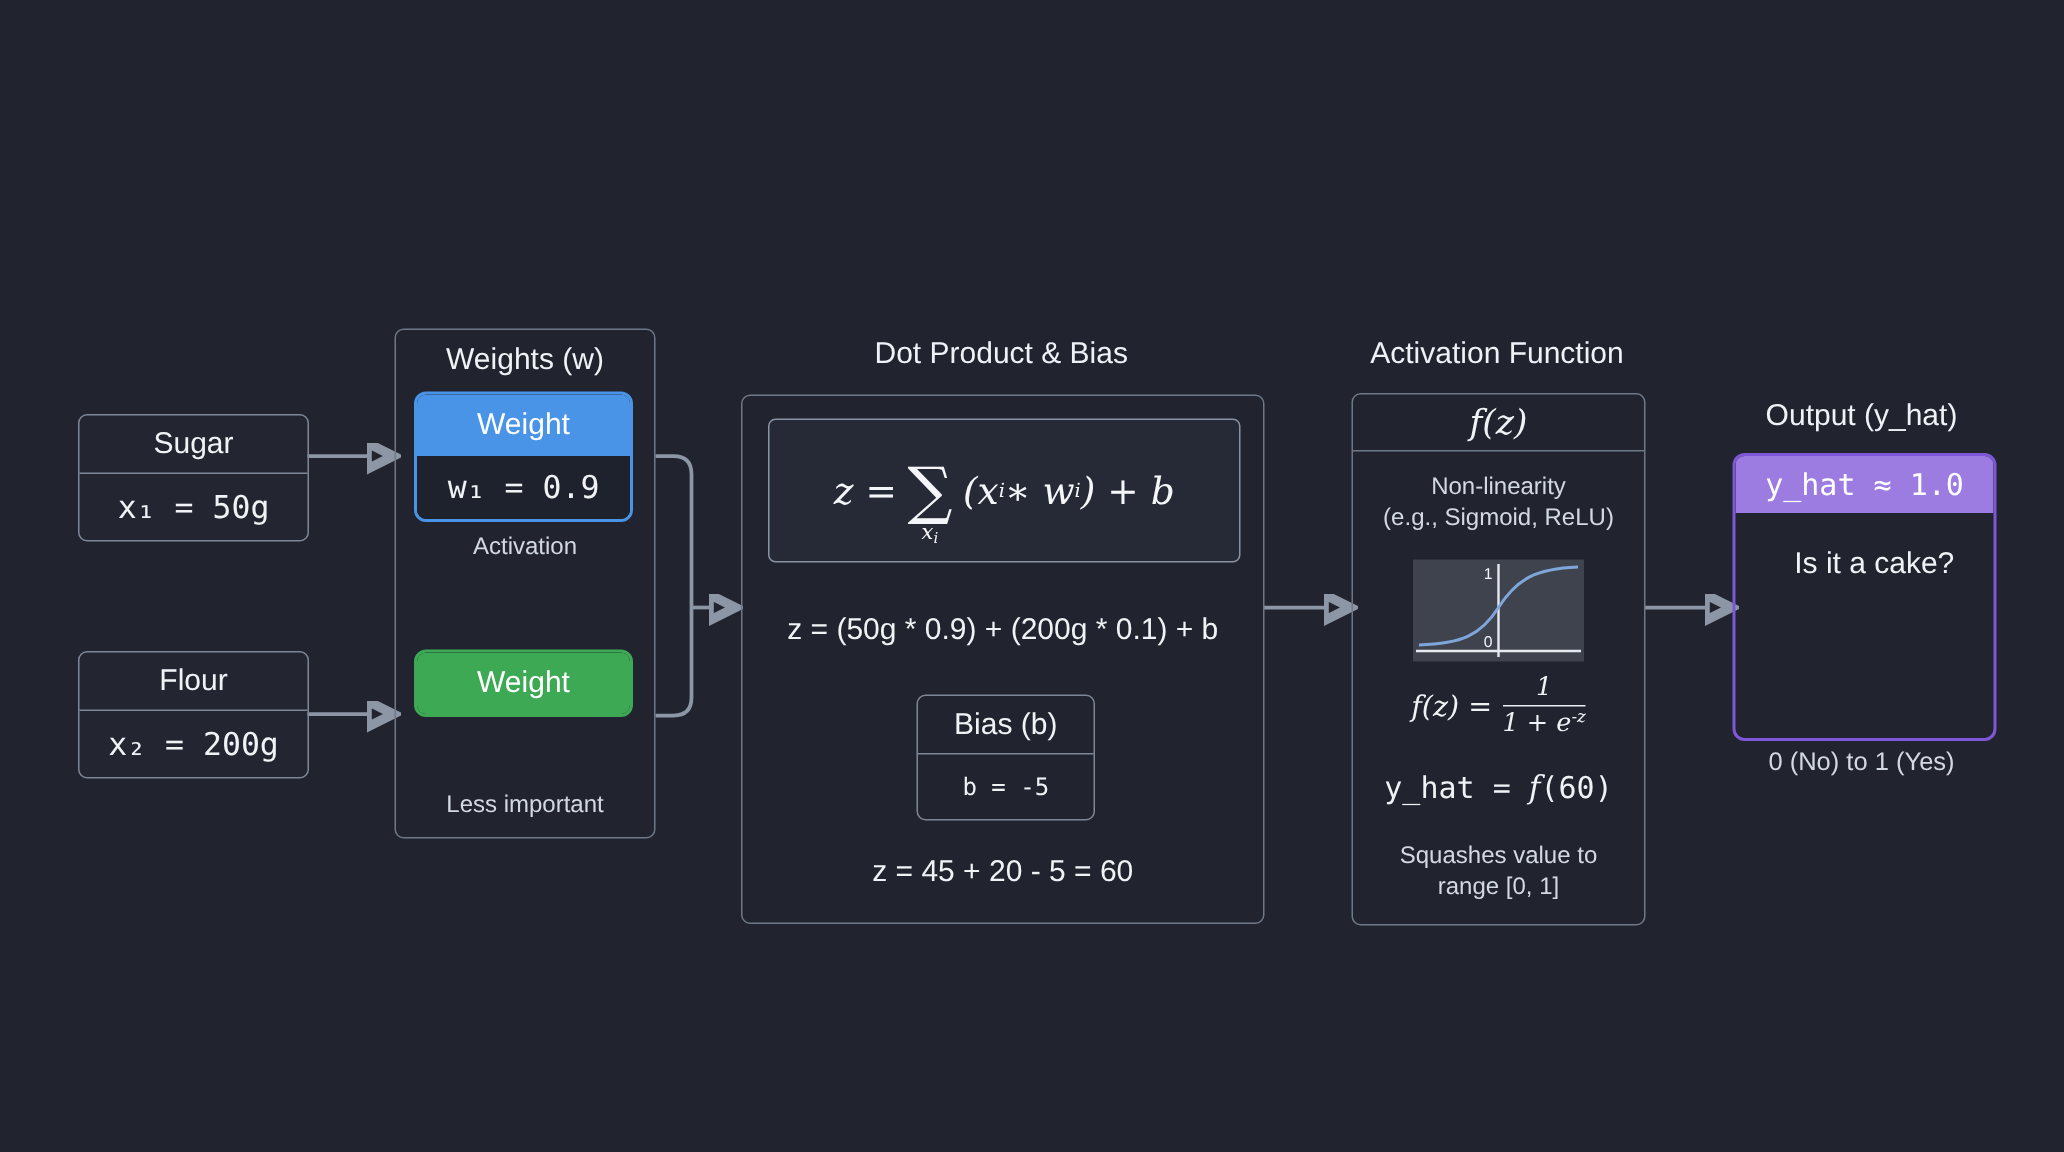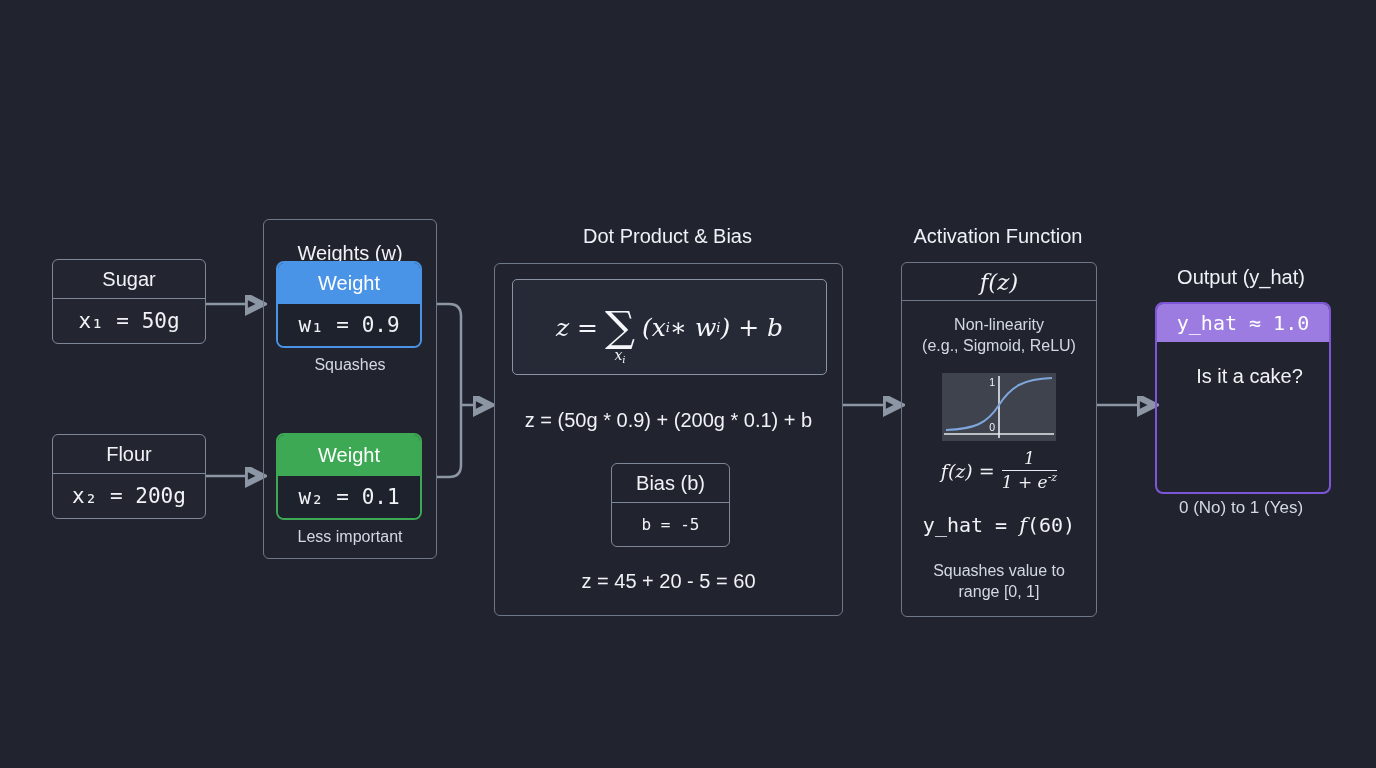--- a/index.html
+++ b/index.html
@@ -40,21 +40,21 @@
   .io-box{
     position:absolute;width:152px;border:1.5px solid var(--box-border);
     border-radius:6px;z-index:2;background:rgba(255,255,255,0.012);
   }
   .io-head{height:38px;display:flex;align-items:center;justify-content:center;
     font-size:20px;border-bottom:1.5px solid var(--box-border);}
   .io-val{height:44px;display:flex;align-items:center;justify-content:center;font-size:21px;}
 
   
   .panel{position:absolute;border:1.5px solid var(--panel-border);border-radius:6px;z-index:2;}
-  .panel-title-in{margin-top:22px;text-align:center;font-size:20px;font-weight:500;white-space:nowrap;}
+  .panel-title-in{margin-top:9px;text-align:center;font-size:20px;font-weight:500;white-space:nowrap;}
 
   
   .wbox{position:absolute;left:12px;width:142px;border-radius:8px;overflow:hidden;border:2px solid;}
   .wbox.blue{border-color:var(--blue);}
   .wbox.green{border-color:var(--green);}
   .whead{height:41px;display:flex;align-items:center;justify-content:center;font-size:20px;color:#fff;}
   .wbox.blue .whead{background:var(--blue);}
   .wbox.green .whead{background:var(--green);}
   .wval{height:42px;background:var(--valbg);display:flex;align-items:center;justify-content:center;font-size:21px;}
   .wnote{position:absolute;left:0;width:100%;text-align:center;font-size:16px;color:var(--dim);}
@@ -117,39 +117,38 @@
     </defs>
     <path d="M205 304 H246" marker-end="url(#ah)"></path>
     <path d="M205 476 H246" marker-end="url(#ah)"></path>
     <path d="M437 304 H449 Q461 304 461 316 V465 Q461 477 449 477 H437"></path>
     <path d="M461 405 H474" marker-end="url(#ah)"></path>
     <path d="M842 405 H884" marker-end="url(#ah)"></path>
     <path d="M1096 405 H1138" marker-end="url(#ah)"></path>
   </svg>
 
 
-  <div class="io-box" style="left:52px;top:259px">
+  <div class="io-box" style="left:52px;top:276px">
     <div class="io-head">Sugar</div>
     <div class="io-val mono">x₁ = 50g</div>
   </div>
   <div class="io-box" style="left:52px;top:434px">
     <div class="io-head">Flour</div>
     <div class="io-val mono">x₂ = 200g</div>
   </div>
 
   <div class="panel" style="left:263px;top:219px;width:172px;height:338px">
     <div class="panel-title-in">Weights (w)</div>
     <div class="wbox blue" style="top:41px">
       <div class="whead">Weight</div>
       <div class="wval mono">w₁ = 0.9</div>
     </div>
-    <div class="wnote" style="top:136px">Squashes</div>
+    <div class="wnote" style="top:136px">Activation</div>
     <div class="wbox green" style="top:213px">
       <div class="whead">Weight</div>
-      <div class="wval mono">w₂ = 0.1</div>
     </div>
     <div class="wnote" style="top:308px">Less important</div>
   </div>
 
   <div class="sec-title" style="left:494px;top:225px;width:347px">Dot Product &amp; Bias</div>
   <div class="panel" style="left:494px;top:263px;width:347px;height:351px">
     <div class="formula-box">
       <span class="m-it">z = </span>
       <span class="sigma-wrap">
         <span class="sigma">∑</span>

